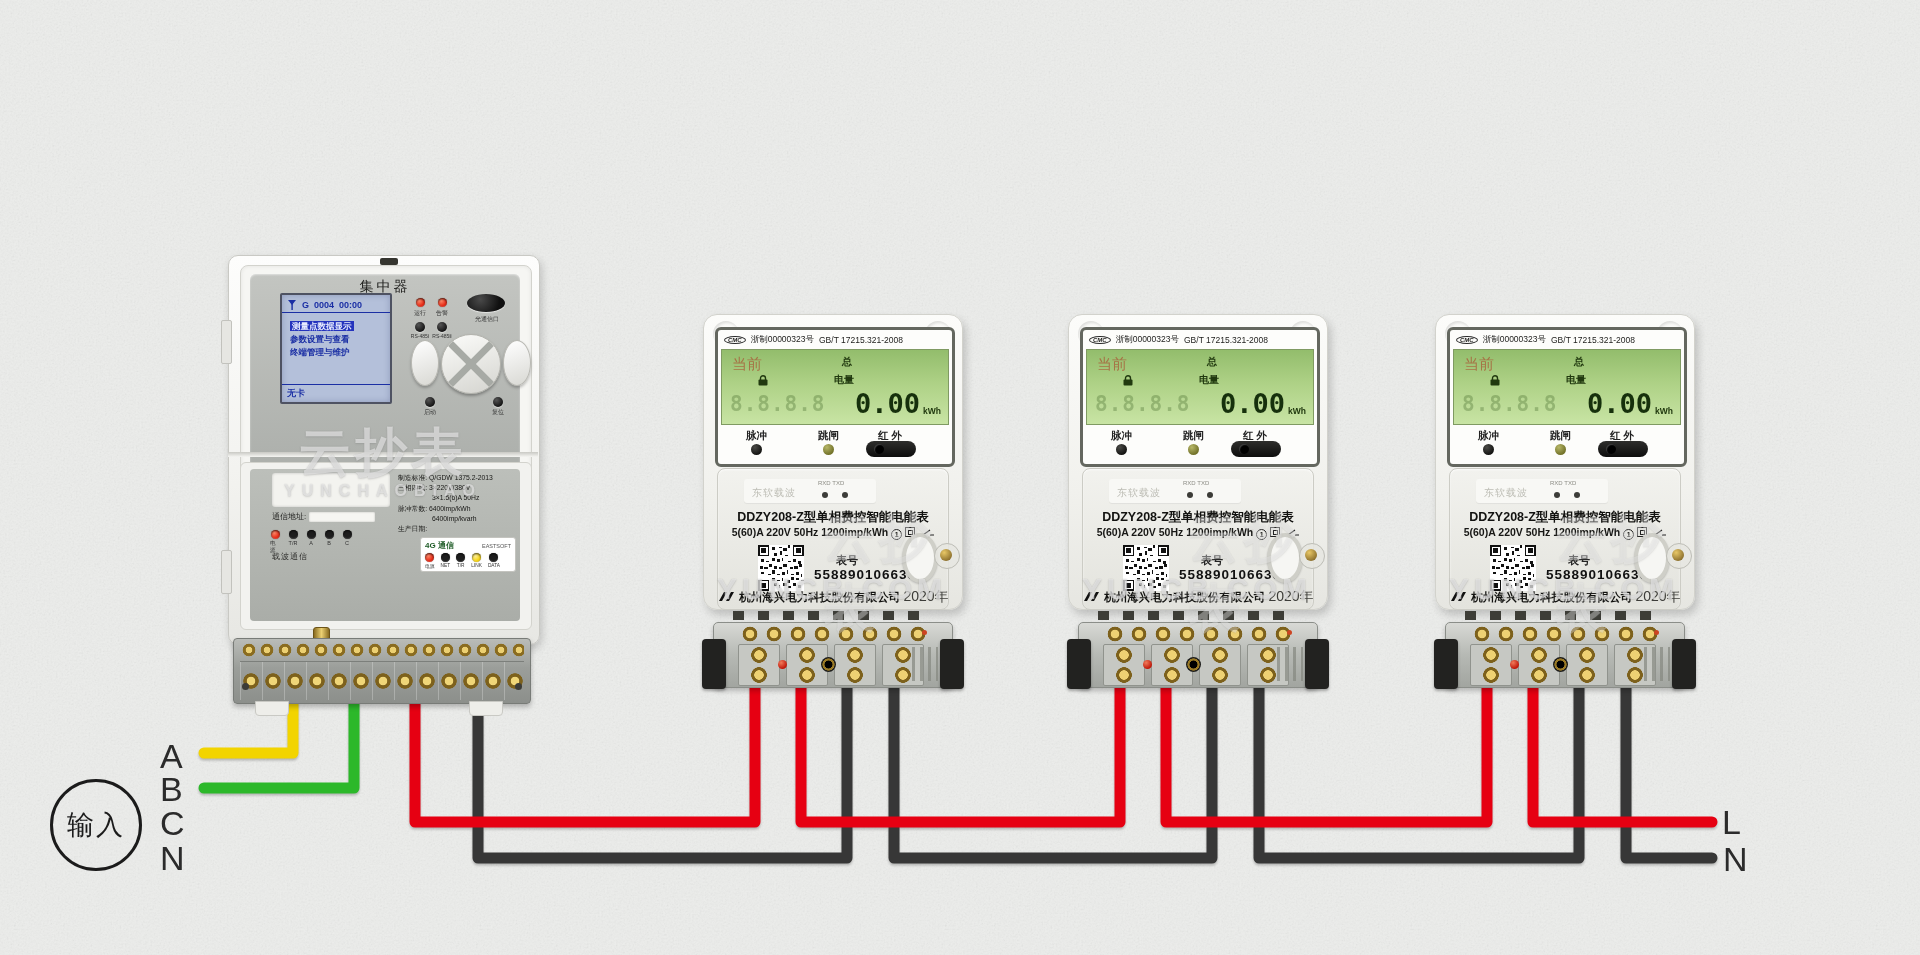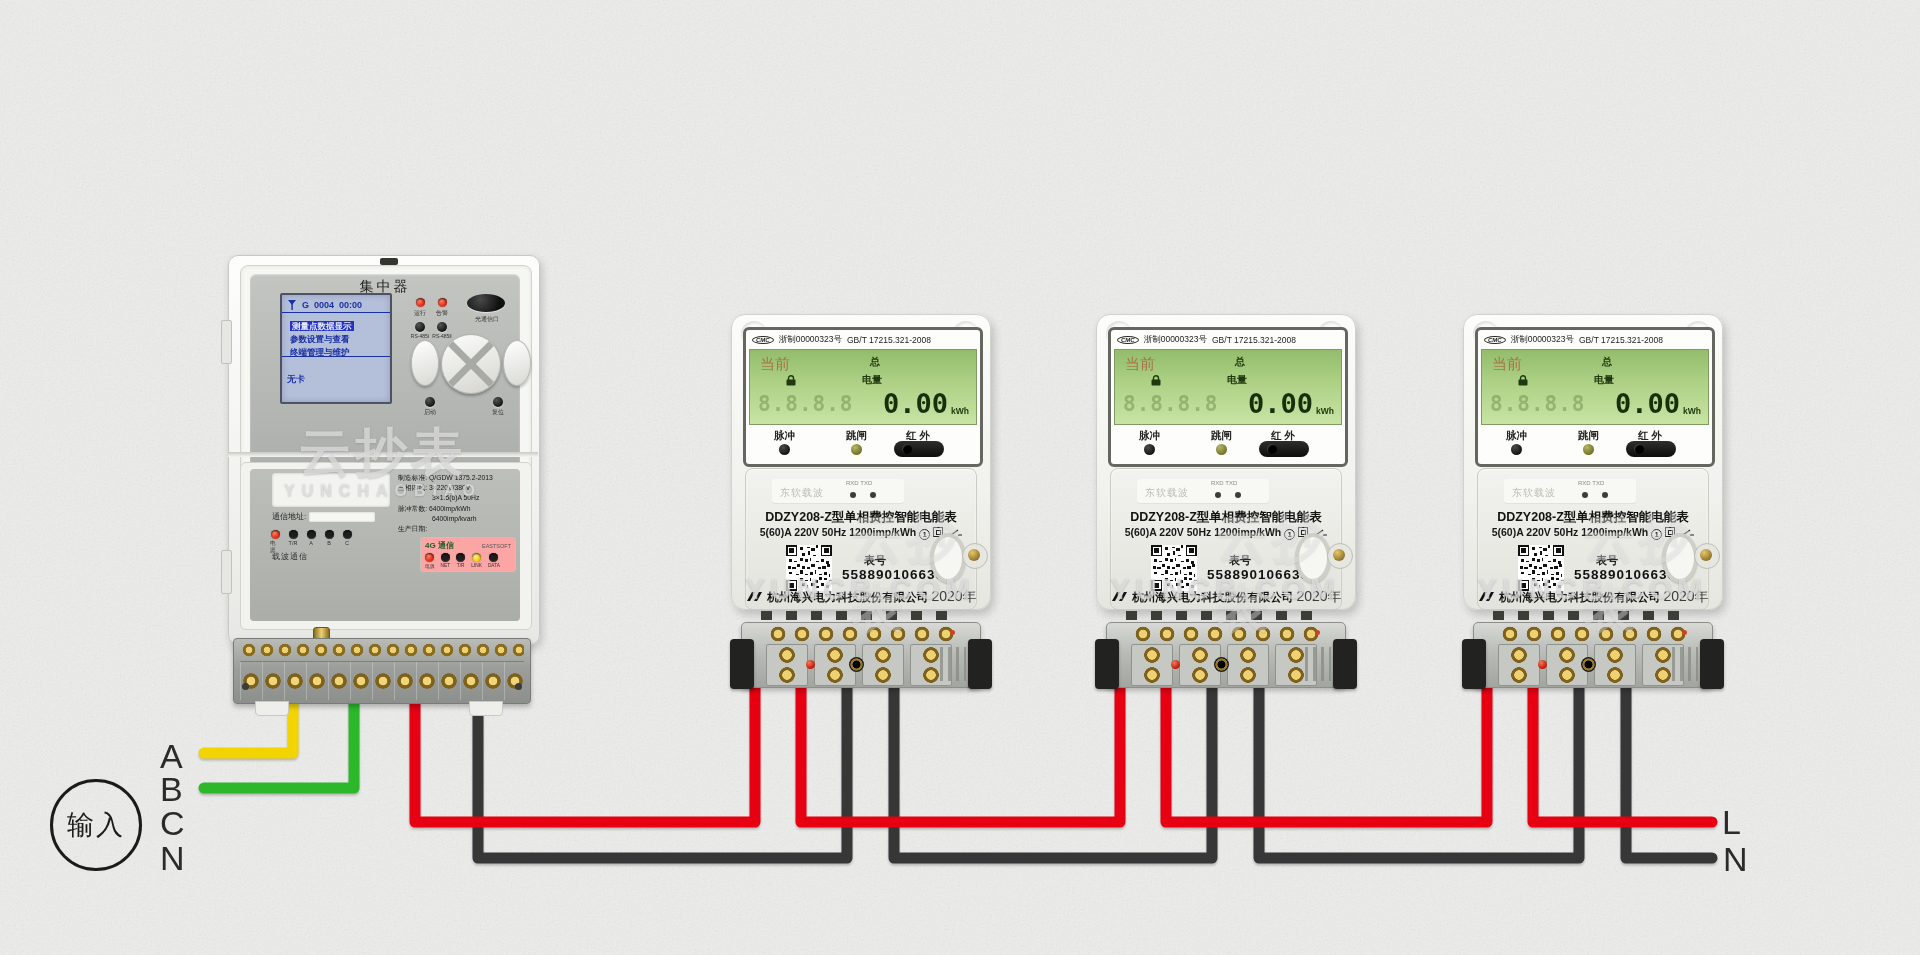--- a/index.html
+++ b/index.html
@@ -54,21 +54,21 @@
   }
   .conc-title{position:absolute;left:35px;top:28px;width:270px;text-align:center;font-size:14px;color:#20201e;letter-spacing:3px;}
   .conc-lcd{
     position:absolute;left:65px;top:43px;width:108px;height:107px;background:#b4c0da;
     border:2px solid #4e5262;border-radius:2px;box-shadow:inset 0 0 6px rgba(30,40,90,.25);
     color:#1b2fa4;font-size:8px;overflow:hidden;
   }
   .conc-lcd .statusrow{display:flex;align-items:center;gap:5px;padding:4px 5px 2px 5px;font-weight:bold;font-size:9px;border-bottom:1.5px solid #1b2fa4;}
   .conc-lcd .menu{padding:7px 6px 0 8px;line-height:1.55;font-size:8.5px;font-weight:bold;}
   .conc-lcd .menu .sel{background:#2433bd;color:#e8ecff;padding:0 2px;}
-  .conc-lcd .foot{position:absolute;left:0;bottom:0;width:100%;border-top:1.5px solid #1b2fa4;padding:16px 5px;font-size:9px;font-weight:bold;}
+  .conc-lcd .foot{position:absolute;left:0;bottom:0;width:100%;border-top:1.5px solid #1b2fa4;padding:2px 5px;font-size:9px;font-weight:bold;}
   .conc-led-grp{position:absolute;display:flex;flex-direction:column;align-items:center;width:26px;}
   .conc-btn{width:10px;height:10px;border-radius:50%;background:radial-gradient(circle at 35% 30%,#555,#161616 70%);box-shadow:0 1px 1px rgba(255,255,255,.5);}
   .optical{
     position:absolute;left:252px;top:44px;width:38px;height:18px;border-radius:50%;
     background:radial-gradient(circle at 35% 30%,#4a4a4a,#101010 70%);box-shadow:0 1px 1px rgba(255,255,255,.6);
   }
   .navpad{position:absolute;left:196px;top:84px;width:118px;height:58px;}
   .navpad .sidebtn{position:absolute;top:6px;width:26px;height:44px;border-radius:50%;
      background:linear-gradient(160deg,#ffffff,#d8d8d3);border:1px solid #b9b9b3;box-shadow:0 2px 3px rgba(0,0,0,.25);}
   .navpad .centerbtn{position:absolute;left:30px;top:0;width:58px;height:58px;border-radius:50%;
@@ -84,21 +84,21 @@
     position:absolute;left:35px;top:219px;width:270px;height:152px;border-radius:4px;
     background:linear-gradient(180deg,#bcbfba,#aaada8);
   }
   .nameplate-win{position:absolute;left:57px;top:223px;width:118px;height:34px;background:#f3f3ef;border-radius:3px;box-shadow:inset 0 0 3px rgba(0,0,0,.2);}
   .addr-row{position:absolute;left:57px;top:261px;font-size:8px;color:#1e1e1c;display:flex;align-items:center;gap:3px;}
   .addr-field{width:66px;height:10px;background:#f6f6f2;border-radius:1px;box-shadow:inset 0 0 2px rgba(0,0,0,.25);}
   .spec-block{position:absolute;left:183px;top:223px;width:124px;font-size:6.8px;line-height:1.5;color:#171715;}
   .carrier-leds{position:absolute;left:55px;top:280px;display:flex;gap:8px;}
   .carrier-leds .conc-led-grp2{display:flex;flex-direction:column;align-items:center;width:10px;font-size:5.5px;color:#333;gap:1px;}
   .carrier-label{position:absolute;left:57px;top:301px;font-size:8px;color:#2c2c2a;letter-spacing:1px;}
-  .g4-chip{position:absolute;left:205px;top:287px;width:94px;height:33px;background:#fca5a5;border:1px solid #c4c4bf;border-radius:3px;}
+  .g4-chip{position:absolute;left:205px;top:287px;width:94px;height:33px;background:#ffffff;border:1px solid #c4c4bf;border-radius:3px;}
   .g4-head{display:flex;justify-content:space-between;padding:2px 4px 0 4px;align-items:baseline;}
   .g4-title{font-size:8px;font-weight:bold;color:#1f5c27;}
   .g4-brand{font-size:5.5px;color:#555;}
   .g4-leds{display:flex;gap:6px;padding:2px 4px;}
   .g4-leds .conc-led-grp2{display:flex;flex-direction:column;align-items:center;font-size:4.8px;color:#333;gap:1px;}
   .term-strip{
     position:absolute;left:18px;top:388px;width:296px;height:64px;border-radius:4px;
     background:linear-gradient(180deg,#babcb8 0%,#9b9e9a 45%,#8c8f8b 100%);border:1px solid #787b77;
     box-shadow:0 3px 5px rgba(0,0,0,.25);
   }
@@ -113,21 +113,21 @@
       radial-gradient(circle at 11px 19px,#f0d678 0 4px,#7d611c 4.6px 7.4px,rgba(0,0,0,0) 8px),
       repeating-linear-gradient(90deg, rgba(255,255,255,.25) 0 1px, rgba(0,0,0,0) 1px 22px);
     background-size:22px 38px,22px 38px;background-repeat:repeat-x;
   }
   .term-strip .cscrew{position:absolute;width:7px;height:7px;border-radius:50%;background:#3c3c38;top:44px;}
   .sma{position:absolute;left:98px;top:377px;width:15px;height:17px;border-radius:3px;
        background:linear-gradient(90deg,#8a6c20,#ecd072,#8a6c20);border:1px solid #6d5418;}
   .foot-tab{position:absolute;width:32px;height:13px;background:#eeeeea;border:1px solid #c9c9c4;border-radius:0 0 4px 4px;top:451px;}
 
   
-  .meter{position:absolute;width:234px;height:375px;z-index:3;margin-left:28px;}
+  .meter{position:absolute;width:234px;height:375px;z-index:3;}
   .meter .mbody{
     position:absolute;left:0;top:0;width:258px;height:294px;border-radius:14px;
     background:linear-gradient(180deg,#fcfcfa 0%,#f1f1ed 60%,#e6e6e1 100%);
     border:1px solid #d2d2cc;box-shadow:3px 5px 9px rgba(0,0,0,.18);
   }
   .meter .corner{position:absolute;width:26px;height:26px;border-radius:50%;top:7px;
     box-shadow:inset 1px 2px 3px rgba(0,0,0,.12), inset -1px -1px 2px rgba(255,255,255,.8);}
   .meter .tophole{position:absolute;width:10px;height:10px;border-radius:50%;background:#25251f;left:234px;top:15px;}
   .mwindow{
     position:absolute;left:12px;top:13px;width:234px;height:134px;border-radius:6px;

